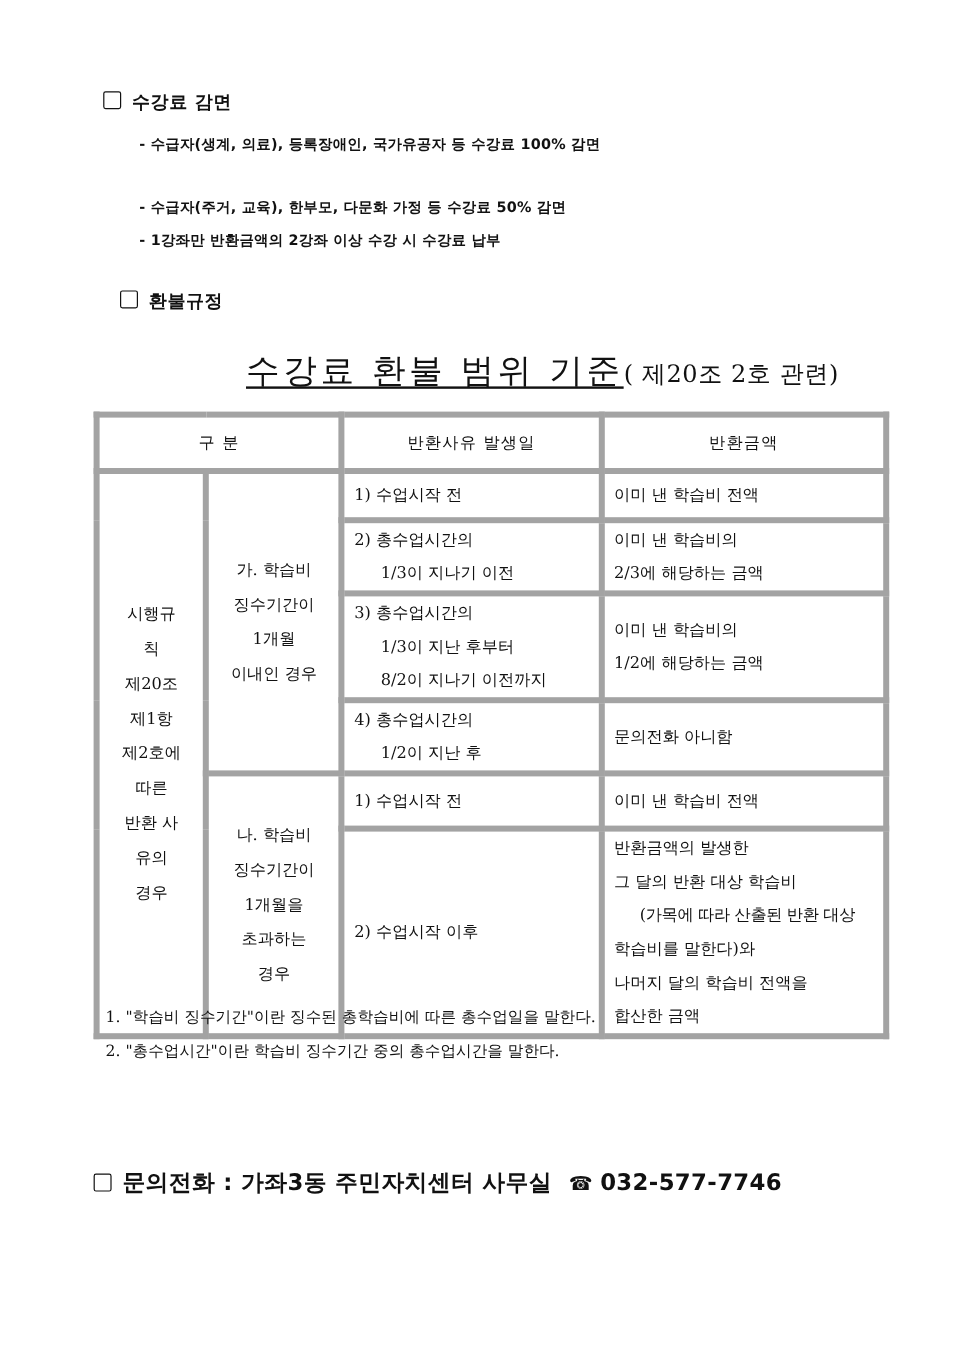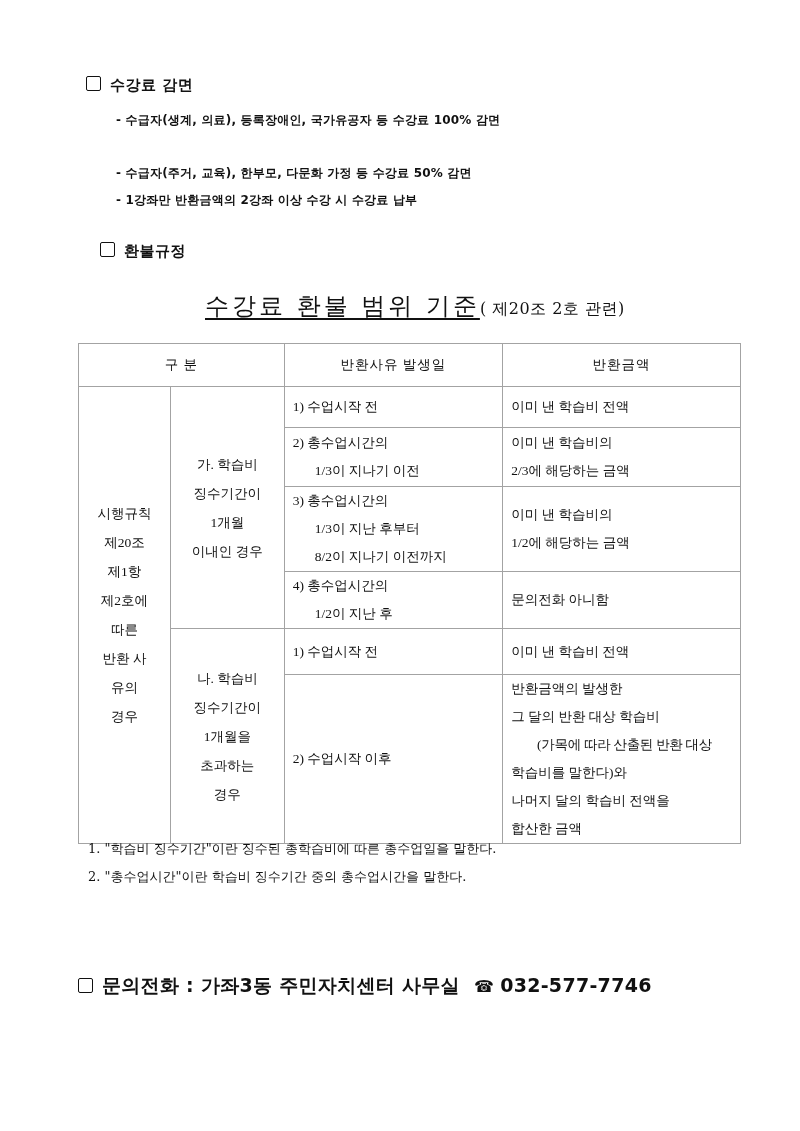--- a/index.html
+++ b/index.html
@@ -1,24 +1,24 @@
 <!DOCTYPE html>
 <html><head>
   <meta charset="utf-8">
   <style>
     html, body { margin: 0; padding: 0; background: #ffffff; }
     body { width: 800px; height: 1131px; position: relative; overflow: hidden; color: #111; font-family: "DejaVu Sans", sans-serif; }
     .box { display: inline-block; width: 15px; height: 15px; border: 1.8px solid #111; border-radius: 2px; vertical-align: -1px; margin-right: 9px; box-sizing: border-box; }
     .sec-title { position: absolute; font-weight: bold; font-size: 15px; letter-spacing: 0.5px; }
     .bullet { position: absolute; left: 116px; font-weight: bold; font-size: 12px; letter-spacing: 0.2px; white-space: nowrap; }
     .sub-title { position: absolute; left: 205px; top: 290px; white-space: nowrap; }
-    .sub-title .main { font-family: "DejaVu Serif", serif; font-size: 24px; text-decoration: underline; text-underline-offset: 4px; letter-spacing: 3px; }
-    .sub-title .ref { font-family: "DejaVu Serif", serif; font-size: 16px; letter-spacing: 0.5px; }
+    .sub-title .main { font-family: "DejaVu Serif", serif; font-size: 28px; text-decoration: underline; text-underline-offset: 4px; letter-spacing: 3px; }
+    .sub-title .ref { font-family: "DejaVu Serif", serif; font-size: 20px; letter-spacing: 0.5px; }
     table.refund { position: absolute; left: 78px; top: 343px; width: 663px; border-collapse: collapse; font-family: "DejaVu Serif", serif; font-size: 13.5px; }
-    table.refund td, table.refund th { border: 1px solid #a3a3a3; padding: 0 8px; font-weight: normal; vertical-align: middle; font-family: Liberation Serif, serif; }
+    table.refund td, table.refund th { border: 5px solid #a3a3a3; padding: 0 8px; font-weight: normal; vertical-align: middle; }
     table.refund th { height: 42px; text-align: center; letter-spacing: 1px; }
     .c-center { text-align: center; line-height: 29px; }
     .cell-lines div { line-height: 28px; }
     .indent { padding-left: 22px; }
     .notes { position: absolute; left: 80px; top: 835px; font-family: "DejaVu Serif", serif; font-size: 13px; }
     .notes .hdr { margin-bottom: 4px; }
     .notes .item { padding-left: 8px; line-height: 27.5px; }
     .contact { position: absolute; left: 78px; top: 973px; font-weight: bold; font-size: 19px; white-space: nowrap; letter-spacing: 0.3px; }
     .phone-icon { font-size: 16px; margin: 0 6px 0 14px; }
   </style>

